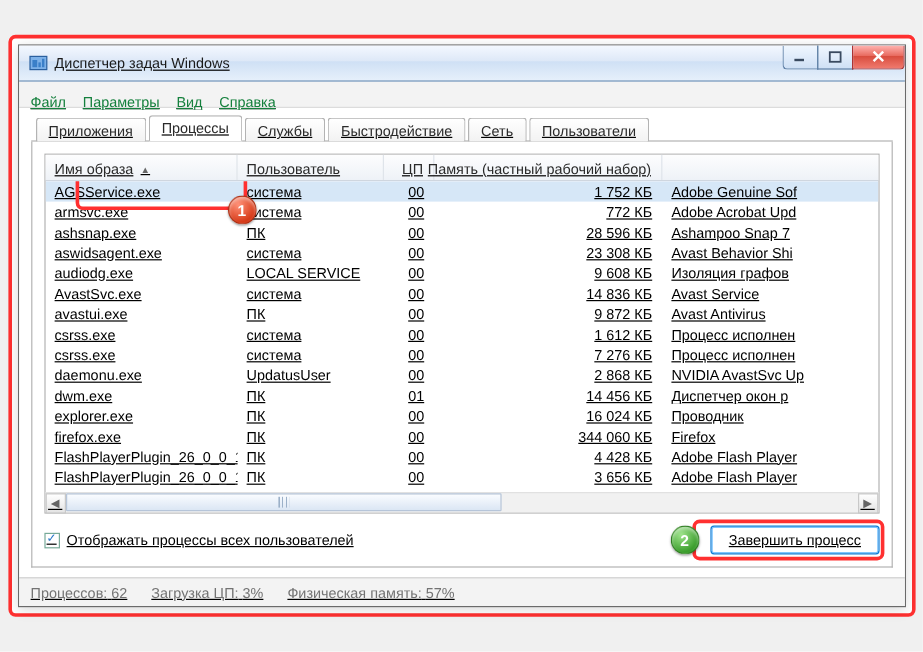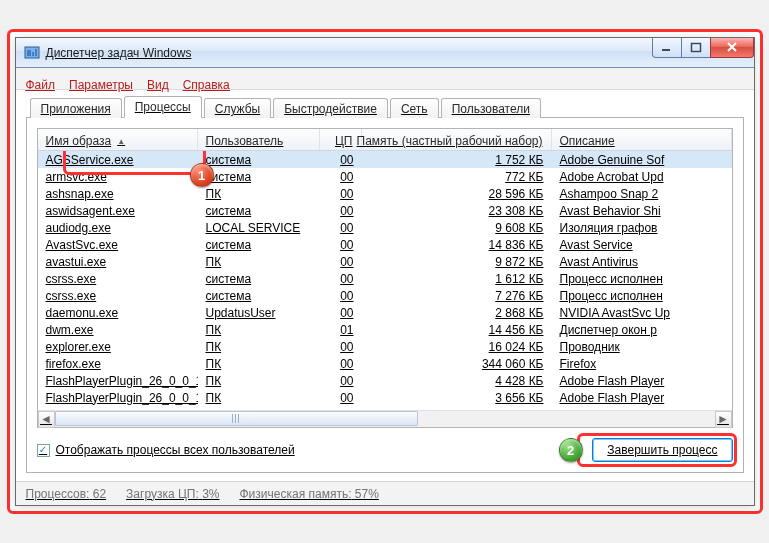--- a/index.html
+++ b/index.html
@@ -8,21 +8,21 @@
 .win { width: 740px; background: #fff; border: 1px solid #6a6a6a; box-shadow: 0 2px 10px rgba(0,0,0,.15); text-decoration: underline; }
 .titlebar { height: 30px; background: linear-gradient(180deg,#f4f8ff 0%,#dde8f7 45%,#cfe0f5 46%,#e6f0fb 100%); display: flex; align-items: center; border-bottom: 1px solid #6b8fb6; position: relative; }
 .titlebar .icon { width: 16px; height: 16px; margin: 0 6px 0 8px; display: flex; align-items: center; justify-content: center; }
 .titlebar .title { color: #1a1a1a; }
 .winbtns { position: absolute; right: 0; top: 0; display: flex; height: 20px; }
 .winbtn { width: 30px; height: 20px; border: 1px solid #5d7ea4; border-top: none; margin-left: -1px; display: flex; align-items: center; justify-content: center; background: linear-gradient(180deg,#f0f7ff,#cfe0f5); color: #3a4a60; }
 .winbtn.close { width: 44px; background: linear-gradient(180deg,#ffb3b0,#e86a5e 45%,#d84c3d 46%,#f07a6e); color: #fff; border-color: #a33; border-bottom-right-radius: 4px; }
 .winbtn:first-child { border-bottom-left-radius: 4px; }
 .winbtn svg { width: 12px; height: 11px; }
 .menubar { height: 22px; display: flex; align-items: center; padding: 0 10px; gap: 14px; background: #f3f3f3; border-bottom: 1px solid #dcdcdc; }
-.menubar span { color: #b91c1c; cursor: default; margin-top: 12px; }
+.menubar span { color: #15803d; cursor: default; margin-top: 12px; }
 .menubar span u { text-decoration: underline; }
 .body { background: #fff; padding: 6px 10px 8px; }
 .tabstrip { display: flex; border-bottom: 1px solid #b3b3b3; position: relative; height: 22px; padding-left: 4px; }
 .tab { padding: 3px 10px 0; border: 1px solid #b3b3b3; border-bottom: none; margin-right: 2px; border-radius: 3px 3px 0 0; background: linear-gradient(180deg,#fff,#f2f2f2); color: #2a2a2a; height: 20px; position: relative; top: 2px; }
 .tab.active { background: #fff; height: 22px; top: 0; z-index: 2; border-bottom: 1px solid #fff; margin-bottom: -1px; }
 .tabpanel { border: 1px solid #b3b3b3; border-top: none; padding: 10px; }
 .tableframe { border: 1px solid #b3b3b3; height: 300px; display: flex; flex-direction: column; background: #fff; }
 .thead { display: flex; background: linear-gradient(180deg,#fdfdfe,#eef2f7); border-bottom: 1px solid #cfd6df; height: 22px; position: relative; }
 .th { padding: 3px 8px 0; border-right: 1px solid #dfe4ea; color: #2a2a2a; display: flex; align-items: center; white-space: nowrap; }
 .th .sort { margin-left: 6px; font-size: 8px; color: #666; }
@@ -108,21 +108,20 @@
     <div class="tabpanel">
       <div class="tableframe">
         <div class="thead">
           <div class="th c-name">
                 <span>Имя образа</span>
                 <span class="sort">▲</span>
               </div>
           <div class="th c-user">Пользователь</div>
           <div class="th c-cpu">ЦП</div>
           <div class="th c-mem">Память (частный рабочий набор)</div>
-          <div class="th c-desc">Описание</div>
         </div>
         <div class="tbody bodywrap" id="tbody">
           <div class="callout-1"></div>
           <div class="badge b1">1</div>
         <div class="row sel">
                 <div class="td c-name">AGSService.exe</div>
                 <div class="td c-user">система</div>
                 <div class="td c-cpu">00</div>
                 <div class="td c-mem">1 752 КБ</div>
                 <div class="td c-desc">Adobe Genuine Sof</div>
@@ -132,21 +131,21 @@
                 <div class="td c-user">система</div>
                 <div class="td c-cpu">00</div>
                 <div class="td c-mem">772 КБ</div>
                 <div class="td c-desc">Adobe Acrobat Upd</div>
               </div>
               <div class="row">
                 <div class="td c-name">ashsnap.exe</div>
                 <div class="td c-user">ПК</div>
                 <div class="td c-cpu">00</div>
                 <div class="td c-mem">28 596 КБ</div>
-                <div class="td c-desc">Ashampoo Snap 2</div>
+                <div class="td c-desc">Ashampoo Snap 7</div>
               </div>
               <div class="row">
                 <div class="td c-name">aswidsagent.exe</div>
                 <div class="td c-user">система</div>
                 <div class="td c-cpu">00</div>
                 <div class="td c-mem">23 308 КБ</div>
                 <div class="td c-desc">Avast Behavior Shi</div>
               </div>
               <div class="row">
                 <div class="td c-name">audiodg.exe</div>

